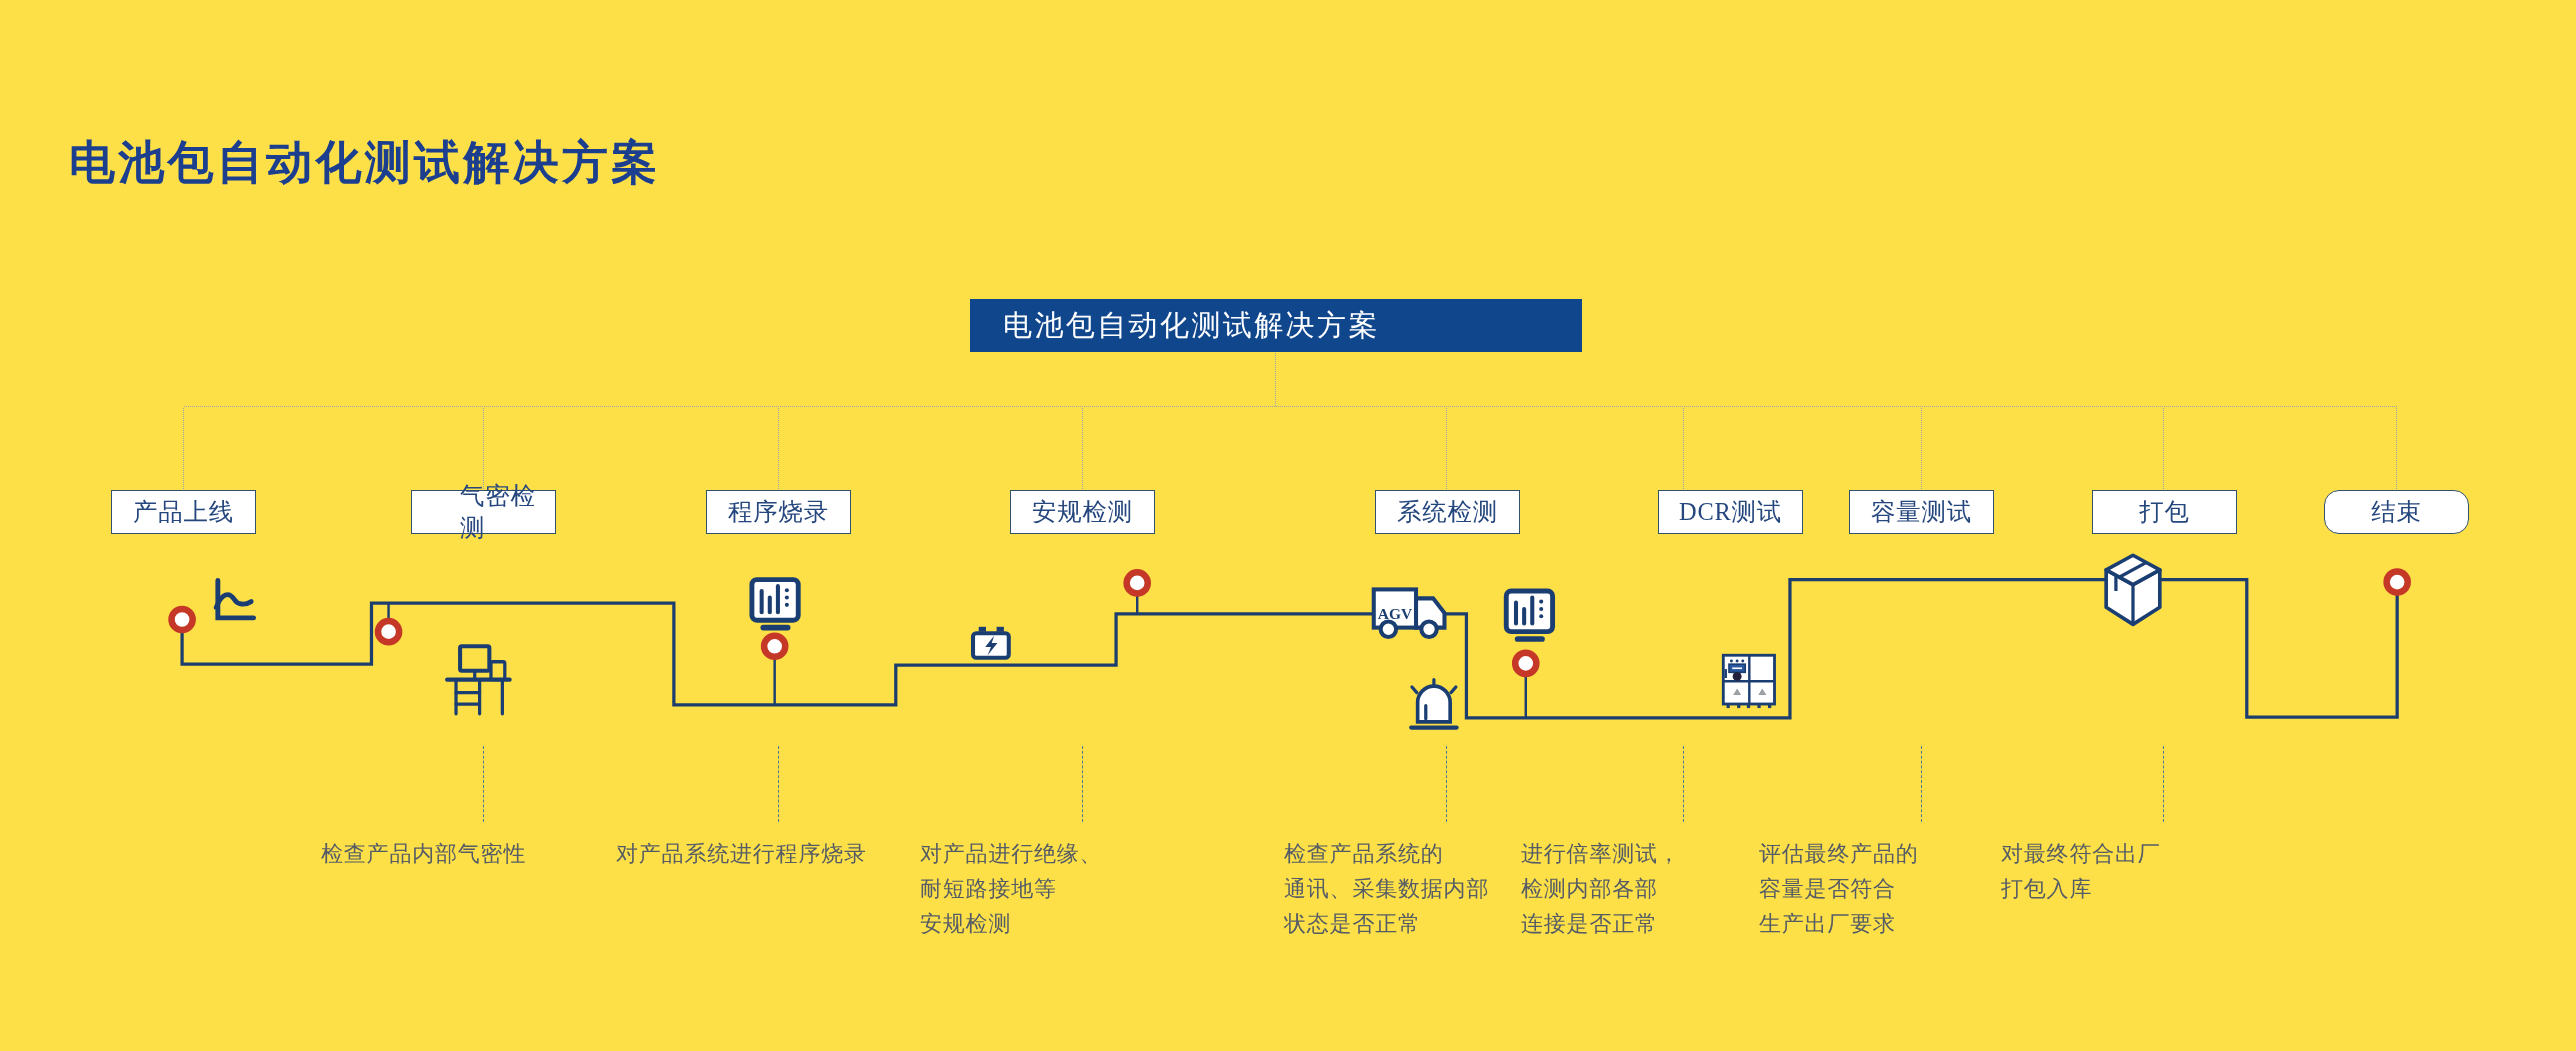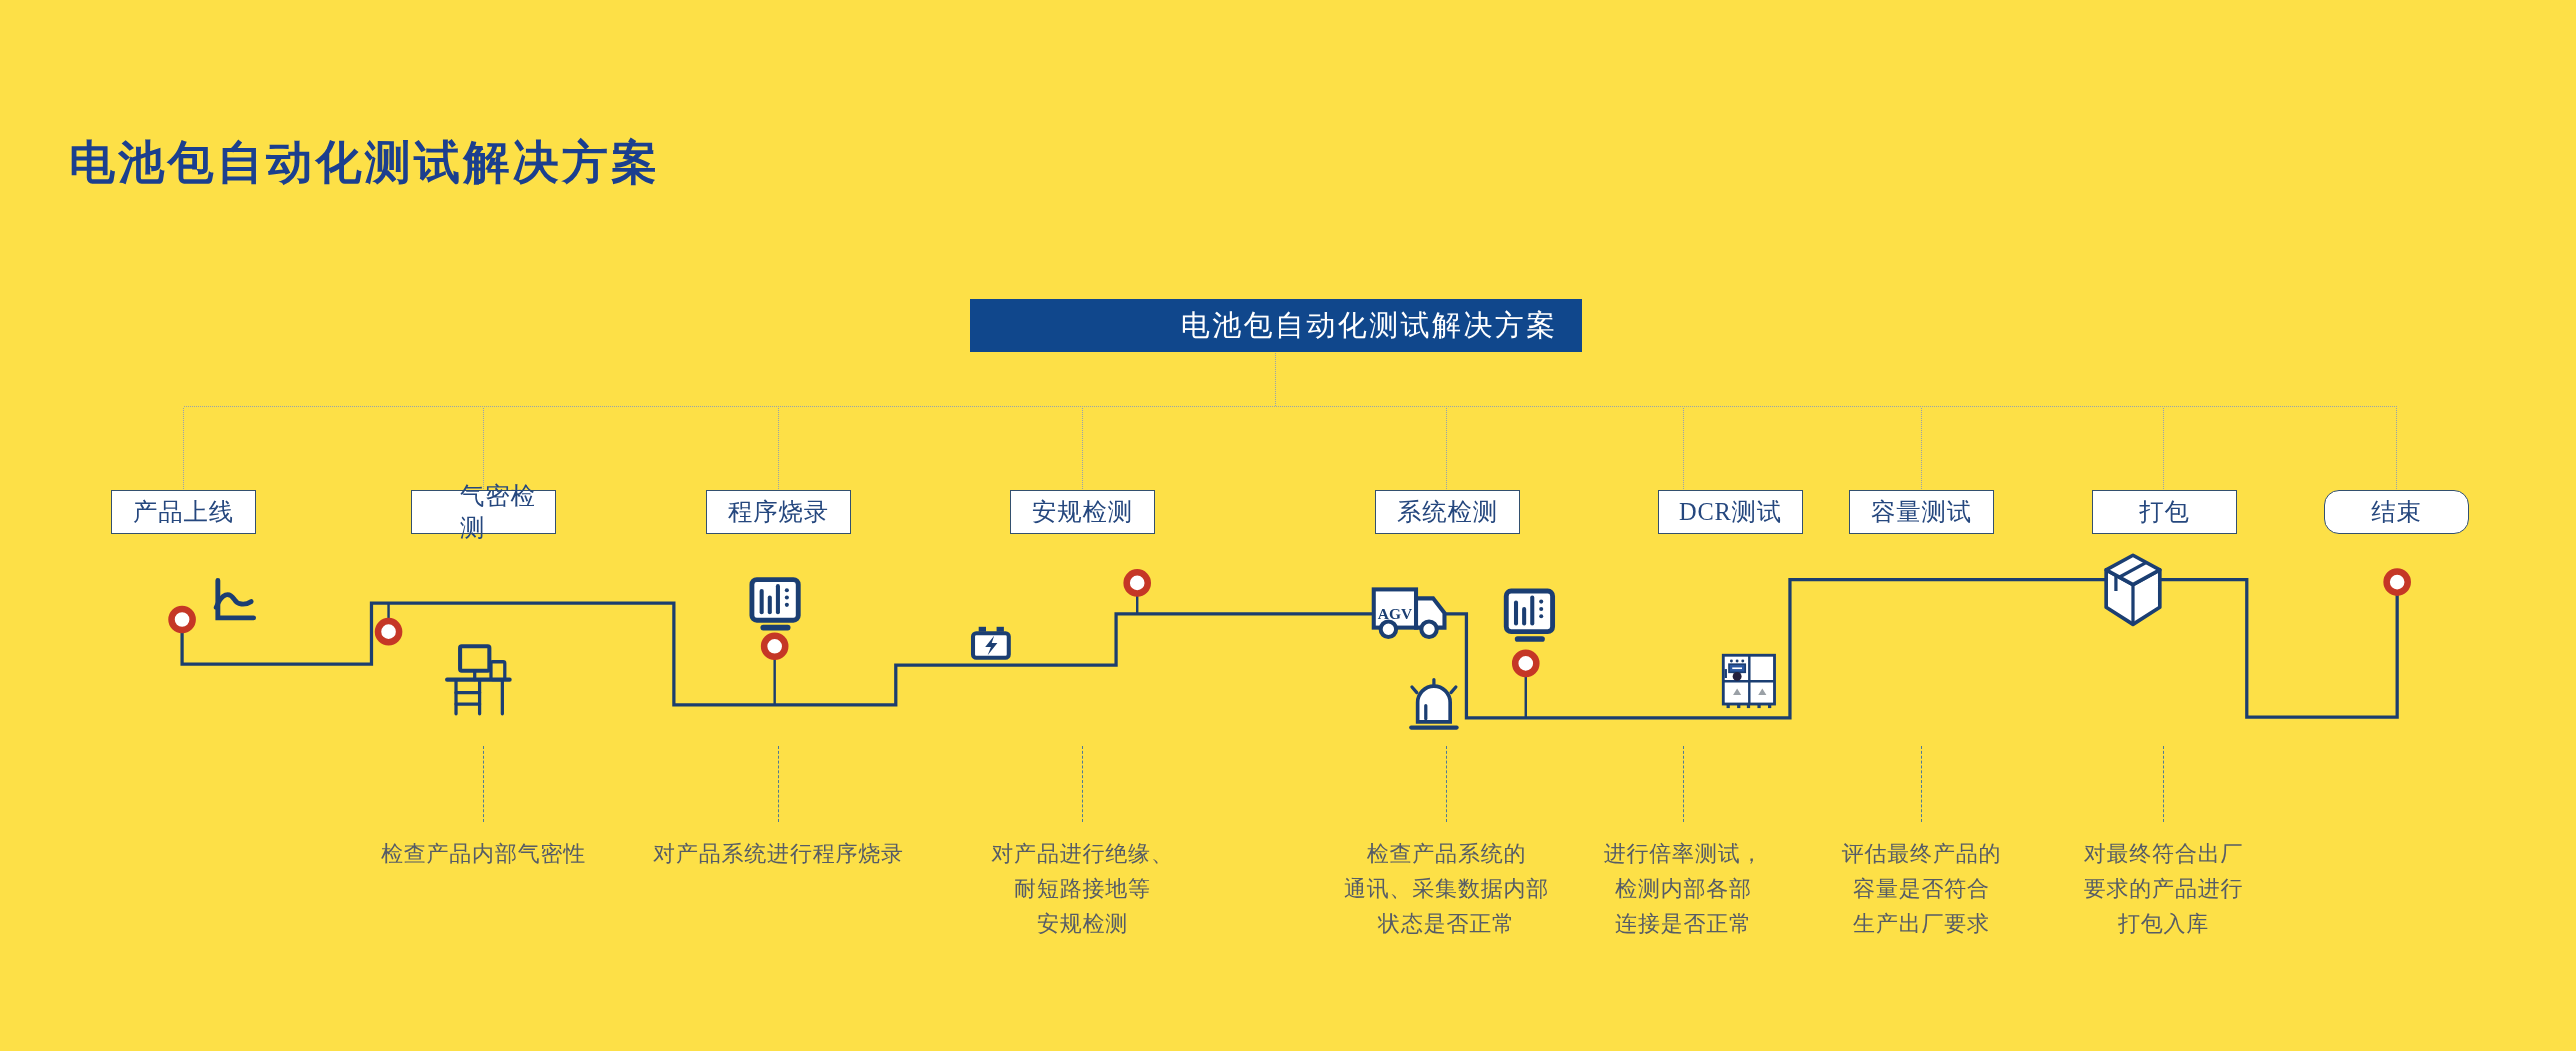--- a/index.html
+++ b/index.html
@@ -7,39 +7,39 @@
     position:relative;width:2576px;height:1052px;background:#fde047;overflow:hidden;
     font-family:Liberation Serif, serif;
   }
   .page-title{
     position:absolute;left:69px;top:132px;margin:0;
     font-size:46px;font-weight:bold;letter-spacing:3.3px;color:var(--title,#1b3f8e);
   }
   .header-bar{
     position:absolute;left:970px;top:299px;width:612px;height:53px;
     background:var(--headerbg,#10478c);display:flex;align-items:center;
-    justify-content:flex-end;box-sizing:border-box;padding:0 24.4px 0 33px;
+    justify-content:flex-start;box-sizing:border-box;padding:0 24.4px 0 33px;
   }
   .header-bar span{color:#fff;font-size:29px;letter-spacing:2.4px;}
   
   .tree-h{position:absolute;left:184px;top:406px;width:2213px;height:0;
     border-top:1.6px dotted #97a2ac;}
   .tree-root{position:absolute;left:1275px;top:353px;height:53px;width:0;
     border-left:1.6px dotted #97a2ac;}
   .tree-drop{position:absolute;top:408px;height:81px;width:0;
     border-left:1.6px dotted #97a2ac;}
   .stage-box{
     position:absolute;top:490px;width:145px;height:44px;box-sizing:border-box;
     border:1.6px solid #33506e;background:#fff;display:flex;align-items:center;
     justify-content:center;font-size:24.4px;letter-spacing:0.8px;color:var(--boxtext,#25477e);
   }
   .desc-drop{position:absolute;top:746px;height:76px;width:0;
     border-left:1.6px dashed #4f7a95;}
   .desc-text{
-    position:absolute;top:836px;width:325px;text-align:center;
+    position:absolute;top:836px;width:325px;
     font-size:22px;line-height:35px;color:var(--desctext,#565c66);letter-spacing:0.8px;
   }
   svg{position:absolute;left:0;top:0;}
 </style>
 </head>
 <body>
 
 <div id="canvas">
 
   <h1 class="page-title">电池包自动化测试解决方案</h1>
@@ -97,21 +97,20 @@
       <div class="desc-text" style="left: 1759px;">
         <div>评估最终产品的</div>
         <div>容量是否符合</div>
         <div>生产出厂要求</div>
       </div>
       <div class="tree-drop" style="left: 2163px;"></div>
       <div class="stage-box" style="left: 2092px;">打包</div>
       <div class="desc-drop" style="left: 2163px;"></div>
       <div class="desc-text" style="left: 2001px;">
         <div>对最终符合出厂</div>
-        <div>要求的产品进行</div>
         <div>打包入库</div>
       </div>
       <div class="tree-drop" style="left: 2396px;"></div>
       <div class="stage-box" style="left: 2324px; border-radius: 15px;">结束</div>
     </div>
 
   <svg width="2576" height="1052" viewBox="0 0 3169 1294">
 
     <path d="M224,775 L224,817 L457,817 L457,742 L829,742 L829,867 L1102,867 L1102,818
          L1373,818 L1373,755 L1804,755 L1804,883 L2202,883 L2202,713 L2764,713

